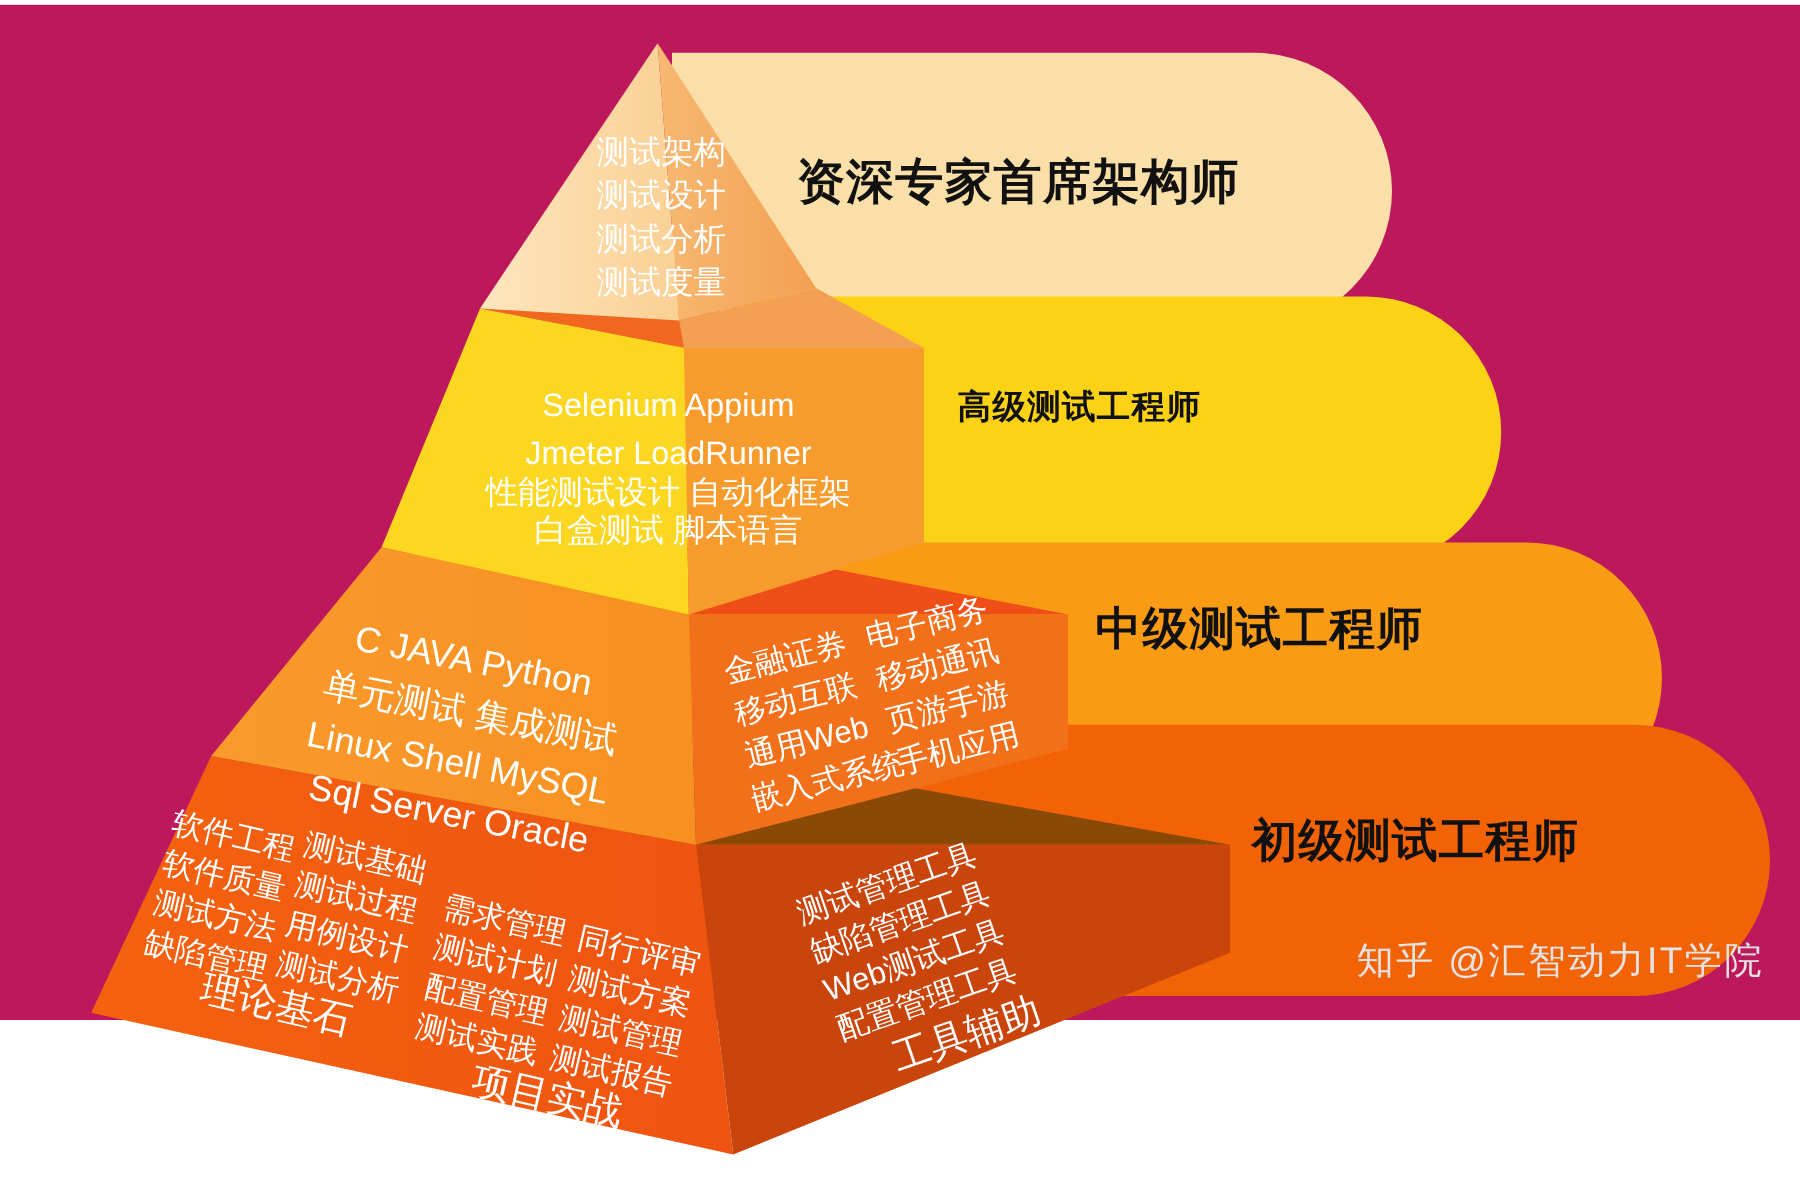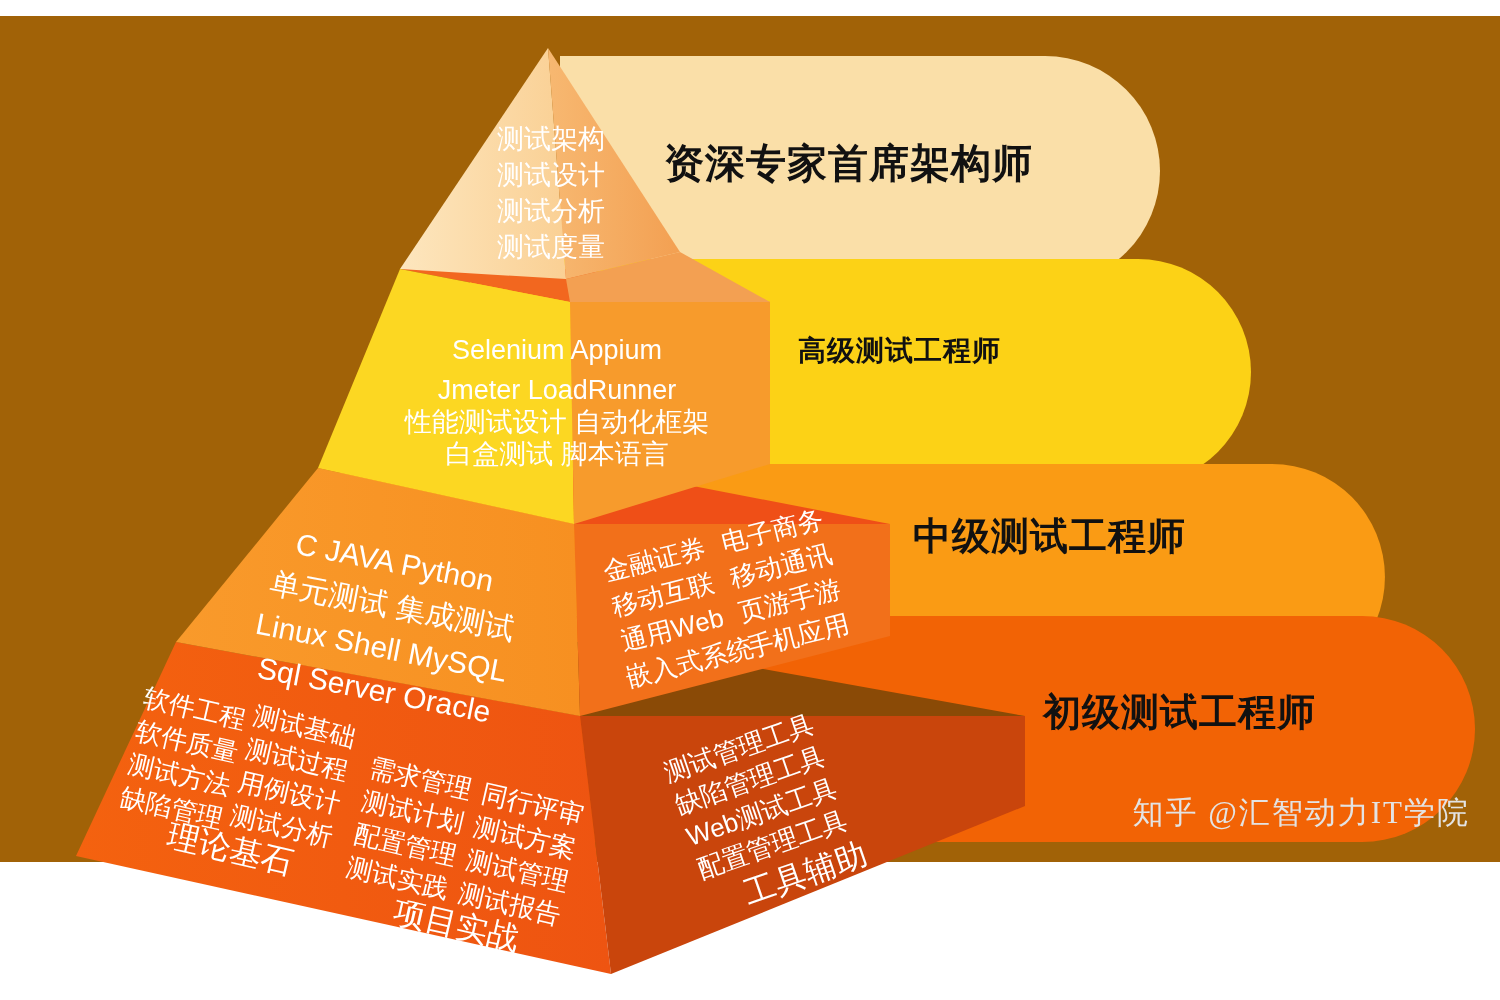--- a/index.html
+++ b/index.html
@@ -1,25 +1,25 @@
 <!DOCTYPE html>
 <html><head>
 <meta charset="utf-8">
 <style>
   html,body{margin:0;padding:0;background:#ffffff;}
   body{width:1500px;height:1000px;position:relative;overflow:hidden;
        font-family:"Liberation Sans","DejaVu Sans",sans-serif;}
-  #stage{position:absolute;left:0;top:16px;width:1500px;height:846px;background:#a16207;}
+  #stage{position:absolute;left:0;top:4px;width:1500px;height:846px;background:#be185d;}
   svg.pyr{position:absolute;left:0;top:0;width:1500px;height:1000px;}
   .facetext{fill:#ffffff;font-family:"Liberation Sans","DejaVu Sans",sans-serif;}
   .tierlabel{position:absolute;font-weight:bold;color:#111111;white-space:nowrap;
              font-family:"Liberation Sans","DejaVu Sans",sans-serif;letter-spacing:1px;}
   .watermark{position:absolute;right:30px;bottom:28px;color:#e3e3e3;font-size:31px;
              letter-spacing:2px;white-space:nowrap;
-             font-family:Liberation Serif, serif;}
+             font-family:Liberation Sans, sans-serif;}
 </style>
 </head>
 <body>
 
 <div id="stage">
 
   <svg class="pyr" viewBox="0 0 1500 1000">
     <defs>
       <linearGradient id="g1l" x1="0" y1="0" x2="1" y2="0">
         <stop offset="0" stop-color="#FDE6BE"></stop>

